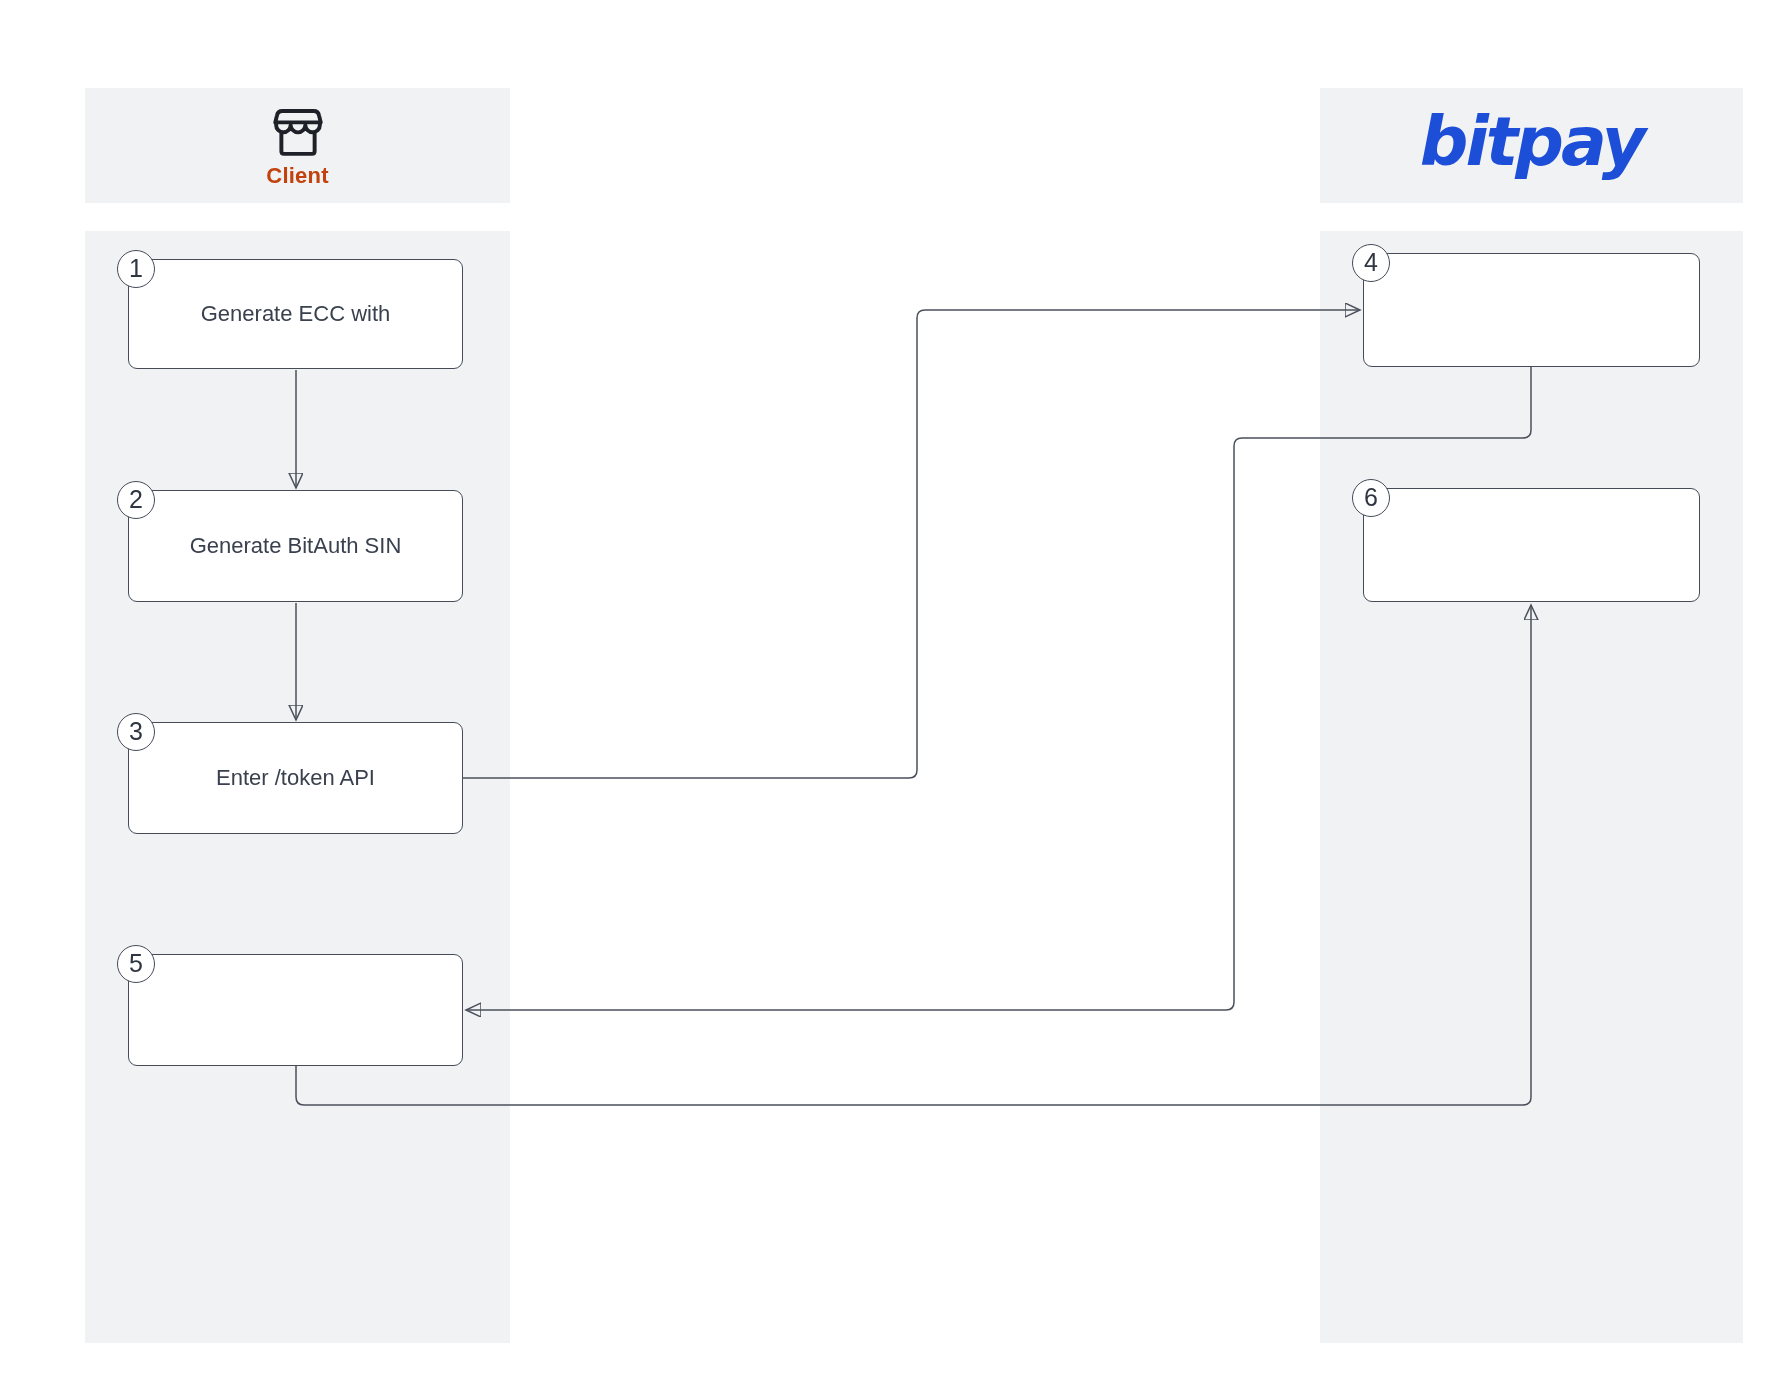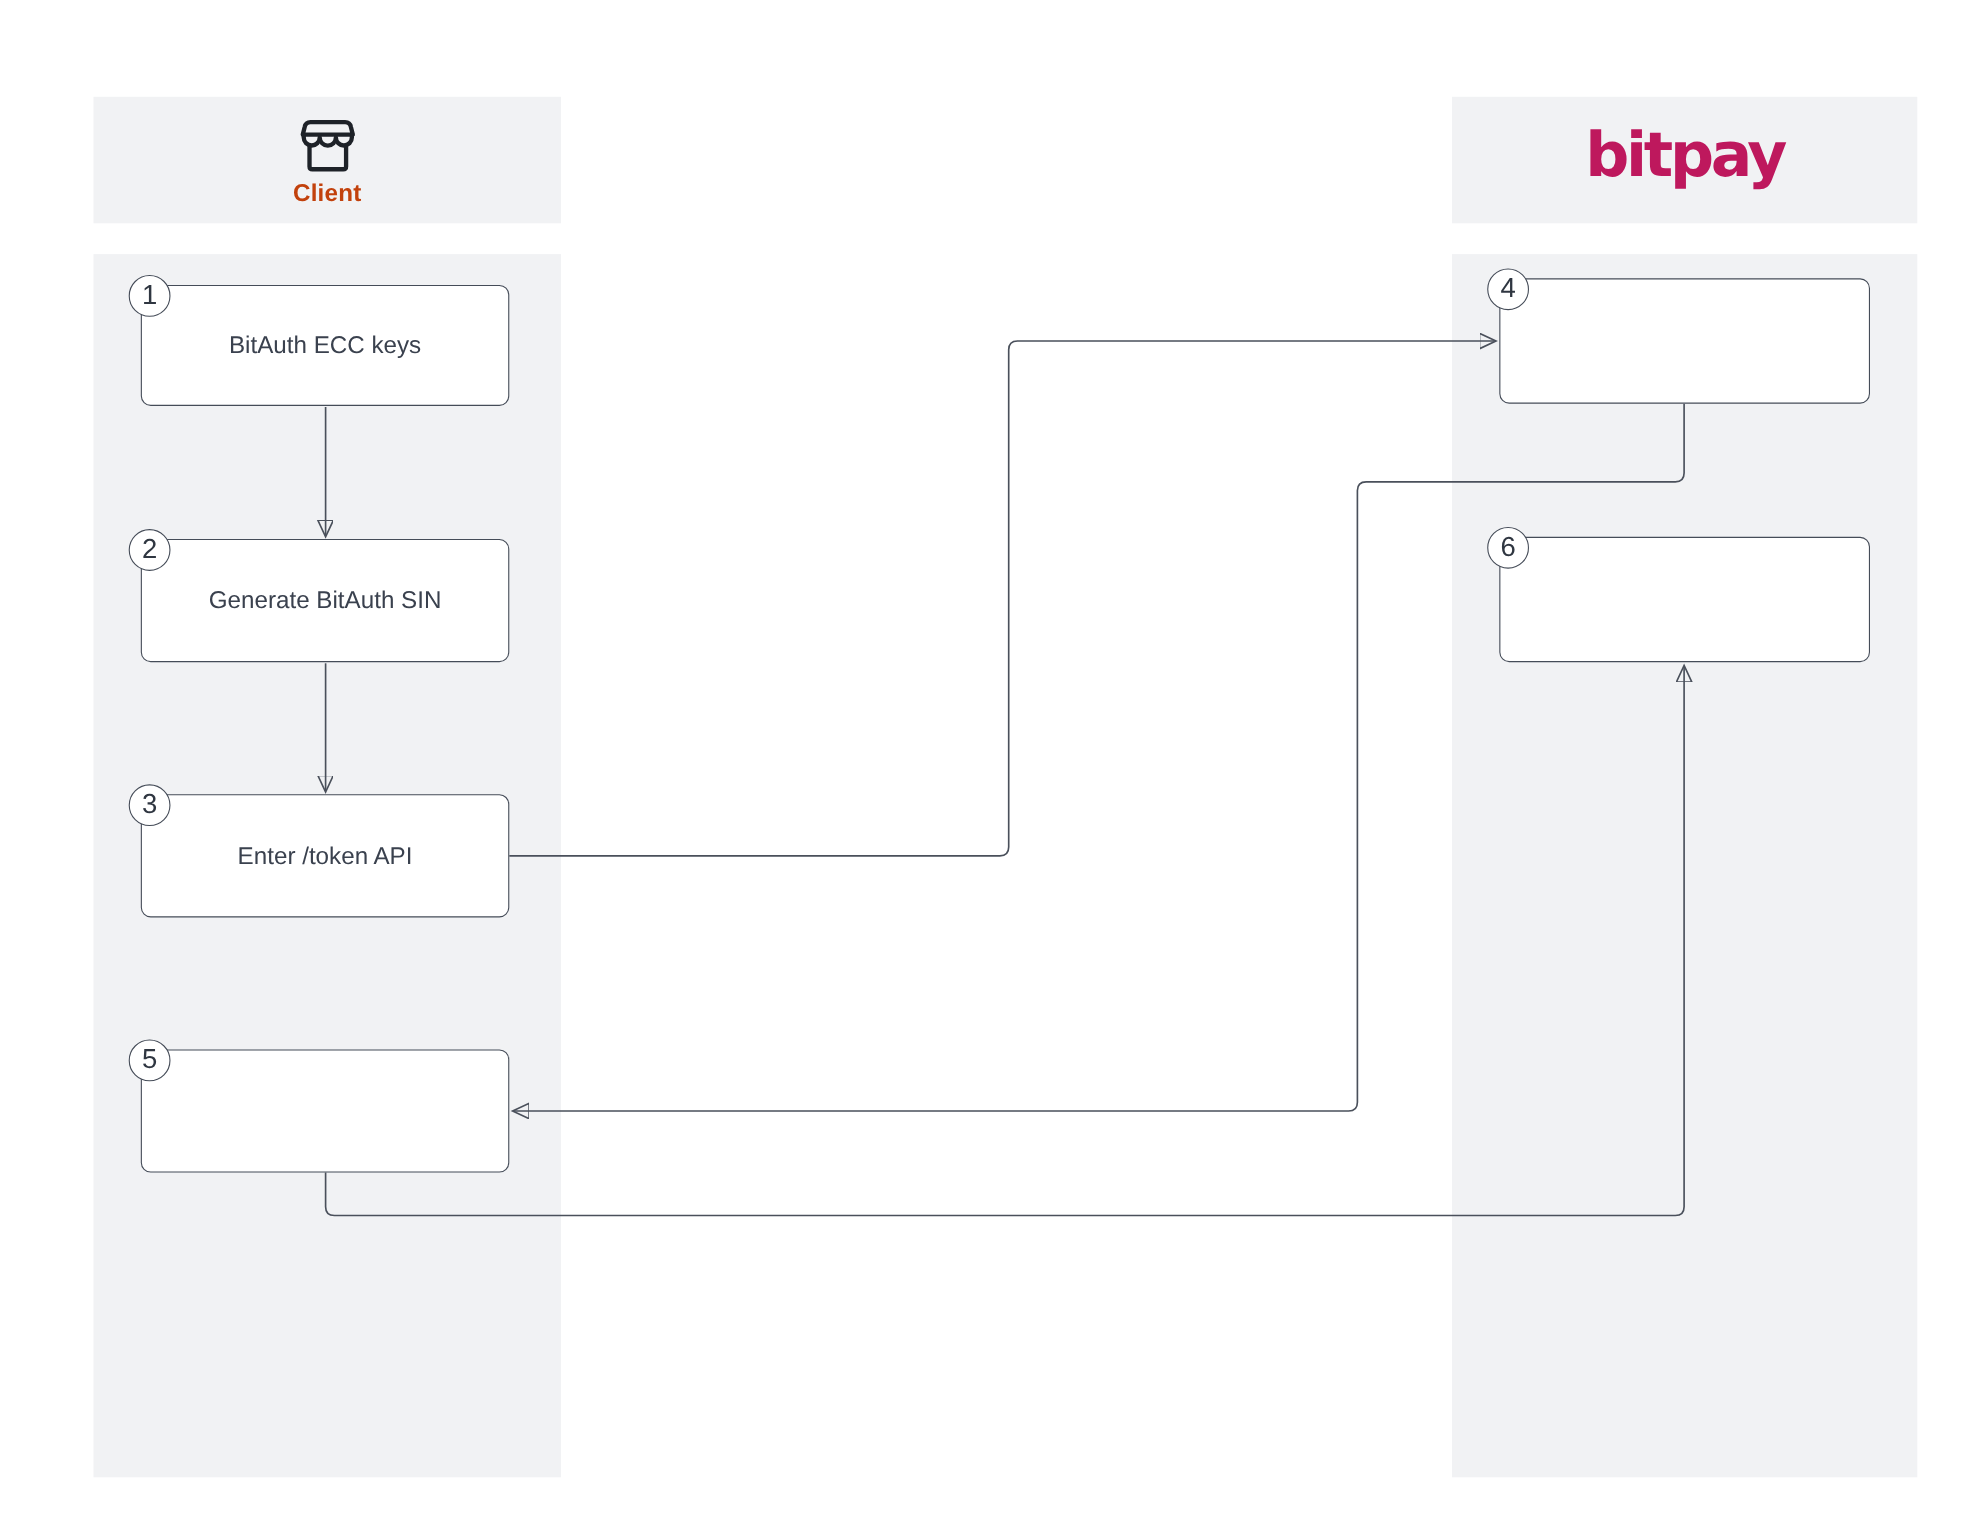--- a/index.html
+++ b/index.html
@@ -26,23 +26,24 @@
   .client-label {
     font-size: 22px;
     font-weight: bold;
     color: #c2410c;
     margin-top: 2px;
     letter-spacing: 0.2px;
   }
   .bitpay-logo {
     font-family: "DejaVu Sans", sans-serif;
     font-weight: bold;
-    font-size: 56px;
+    font-style: italic;
+    font-size: 68px;
     letter-spacing: -3px;
-    color: #be185d;
+    color: #1d4ed8;
     line-height: 1;
     padding-bottom: 8px;
   }
   .connectors {
     position: absolute;
     left: 0;
     top: 0;
     z-index: 2;
   }
   .connectors path {
@@ -114,21 +115,21 @@
     </defs>
     <path d="M296,370 V487" marker-end="url(#arrow)"></path>
     <path d="M296,603 V719" marker-end="url(#arrow)"></path>
     <path d="M463,778 H909 Q917,778 917,770 V318 Q917,310 925,310 H1359" marker-end="url(#arrow)"></path>
     <path d="M1531,367 V430 Q1531,438 1523,438 H1242 Q1234,438 1234,446 V1002 Q1234,1010 1226,1010 H467" marker-end="url(#arrow)"></path>
     <path d="M296,1066 V1097 Q296,1105 304,1105 H1523 Q1531,1105 1531,1097 V606" marker-end="url(#arrow)"></path>
   </svg>
 
   <div class="step-box" style="left:128px; top:259px; width:335px; height:110px;">
     <div class="badge">1</div>
-    <div class="step-label">BitAuth ECC keys</div>
+    <div class="step-label">Generate ECC with</div>
   </div>
 
   <div class="step-box" style="left:128px; top:490px; width:335px; height:112px;">
     <div class="badge">2</div>
     <div class="step-label">Generate BitAuth SIN</div>
   </div>
 
   <div class="step-box" style="left:128px; top:722px; width:335px; height:112px;">
     <div class="badge">3</div>
     <div class="step-label">Enter /token API</div>

